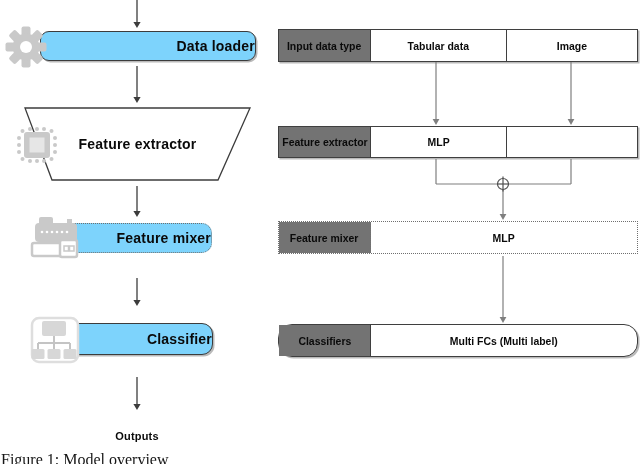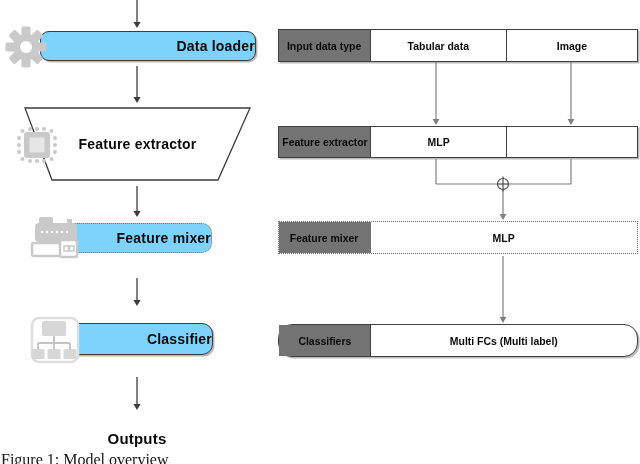--- a/index.html
+++ b/index.html
@@ -14,21 +14,21 @@
   .fbox.dotted{border:1.4px dotted #6f6f6f;}
   .rounded{border-radius:9px;}
   .flabel{font-size:14px;font-weight:bold;color:#0a0a0a;letter-spacing:.2px;white-space:nowrap;}
 
   #box-data-loader{left:40px;top:31px;width:216px;height:30px;}
   #box-feature-mixer{left:63px;top:223px;width:149px;height:30px;border-radius:10px;}
   #box-classifier{left:62px;top:323px;width:151px;height:32px;border-radius:11px;}
   #trapezoid-label{position:absolute;left:25px;top:108px;width:225px;height:72px;z-index:2;
         display:flex;align-items:center;justify-content:center;}
   #outputs-label{position:absolute;left:62px;top:430px;width:150px;text-align:center;z-index:2;
-        font-size:15px;font-weight:bold;color:#0a0a0a;letter-spacing:.2px;}
+        font-size:11px;font-weight:bold;color:#0a0a0a;letter-spacing:.2px;}
 
   
   .trow{position:absolute;left:278px;width:360px;display:flex;box-sizing:border-box;background:#fff;
         border:1.5px solid #3f3f3f;z-index:2;}
   .trow.shadow{box-shadow:1.5px 1.5px 0 rgba(130,130,130,.55);}
   .trow.dotted{border:1.4px dotted #6f6f6f;}
   #trow-1{top:29px;height:33px;}
   #trow-2{top:126px;height:32px;}
   #trow-3{top:221px;height:33px;}
   #trow-4{top:324px;height:33px;border-radius:14px;}

